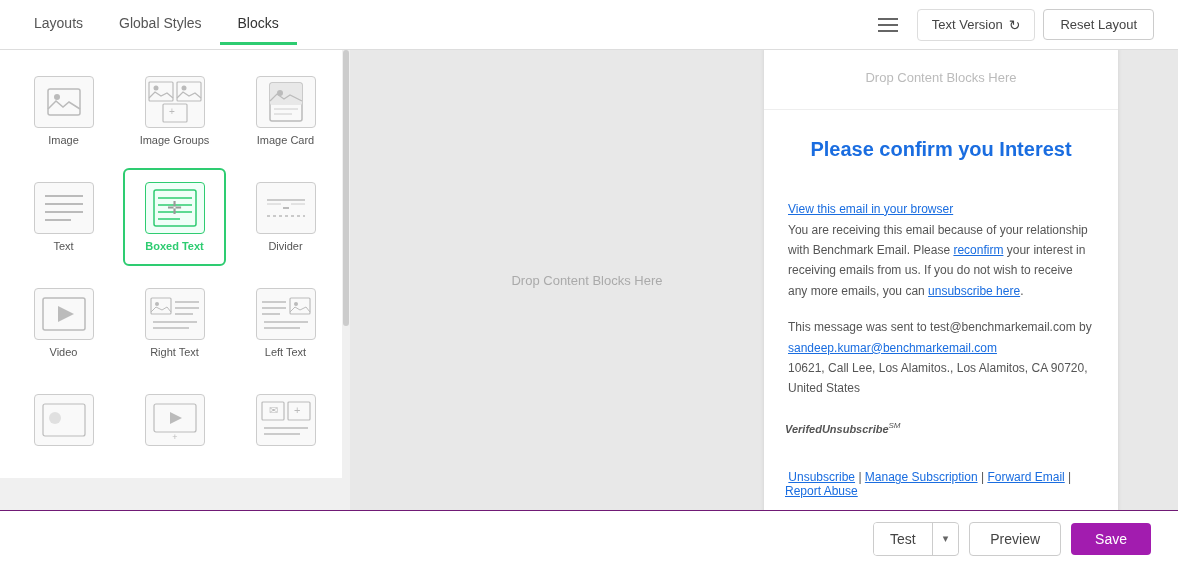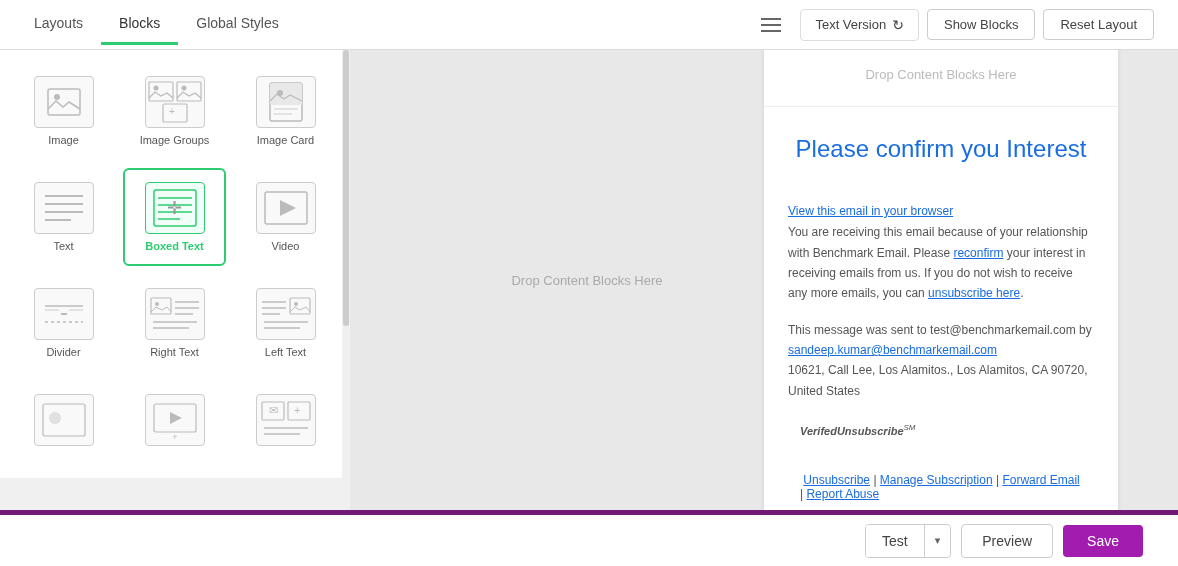--- a/index.html
+++ b/index.html
@@ -75,49 +75,49 @@
       box-shadow: 0 1px 4px rgba(0,0,0,0.1); overflow: hidden;
     }
     .inner-drop-zone {
       padding: 24px; text-align: center; color: #bbb; font-size: 13px;
       border-bottom: 1px solid #eee;
     }
     .email-heading {
       padding: 28px 24px; text-align: center;
     }
     .email-heading h1 {
-      font-size: 24px; font-weight: normal; color: #1a6de0; text-align: center;
+      font-size: 20px; font-weight: bold; color: #1a6de0; text-align: center;
     }
     .email-footer-links {
       padding: 12px 24px 8px;
     }
     .email-footer-links a { color: #1a6de0; font-size: 12px; text-decoration: underline; cursor: pointer; }
     .email-footer-links p { font-size: 12px; color: #555; line-height: 1.7; margin-top: 4px; }
     .email-footer-message {
       padding: 8px 24px 12px;
     }
     .email-footer-message p { font-size: 12px; color: #555; line-height: 1.7; }
     .email-footer-message a { color: #1a6de0; text-decoration: underline; }
     .email-verified {
-      padding: 10px 36px 16px;
+      padding: 10px 21px 16px;
       display: flex; align-items: center; gap: 8px; flex-wrap: wrap;
     }
     .verified-logo {
       font-size: 11px; color: #555; margin-right: 4px; font-style: italic;
     }
     .verified-logo span { font-weight: bold; }
     .footer-links { font-size: 12px; color: #555; margin-top: 28px; }
     .footer-links a { color: #1a6de0; text-decoration: underline; cursor: pointer; }
     .footer-links span { color: #555; }
 
     
     .bottom-bar {
-      height: 56px; background: #fff; border-top: 5px solid #701a75;
+      height: 56px; background: #fff; border-top: 1px solid #701a75;
       display: flex; align-items: center; justify-content: flex-end;
-      padding: 0 35px; gap: 10px; flex-shrink: 0;
+      padding: 0 27px; gap: 10px; flex-shrink: 0;
     }
     .test-btn {
       display: flex; align-items: center; gap: 0; border: 1px solid #ccc;
       border-radius: 4px; overflow: hidden; background: #fff;
     }
     .test-btn-main {
       padding: 8px 16px; font-size: 14px; color: #444; cursor: pointer;
       background: #fff; border: none; border-right: 1px solid #ccc;
     }
     .test-btn-arrow {
@@ -148,38 +148,35 @@
     }
     .left-panel-wrapper { position: relative; width: 350px; flex-shrink: 0; overflow: hidden; }
   </style>
 </head>
 <body>
 
 <div class="top-nav">
   <div class="nav-tab">
     <span>Layouts</span>
   </div>
+  <div class="nav-tab">
+    <span>Global Styles</span>
+  </div>
   <div class="nav-tab active">
     <span>Blocks</span>
-  </div>
-  <div class="nav-tab">
-    <span>Global Styles</span>
   </div>
   <div class="nav-spacer"></div>
   <div class="hamburger-btn">
     <span></span>
     <span></span>
     <span></span>
   </div>
   <button class="text-version-btn">
     <span>Text Version</span>
     <span style="font-size:14px;">↻</span>
-  </button>
-  <button class="show-blocks-btn">
-    <span>Show Blocks</span>
   </button>
   <button class="reset-layout-btn">
     <span>Reset Layout</span>
   </button>
 </div>
 
 <div class="main-area">
 
   <div class="left-panel-wrapper">
     <div class="left-panel">
@@ -248,38 +245,38 @@
               <line x1="6" y1="31" x2="28" y2="31" stroke="#2ecc71" stroke-width="1.5"></line>
             </svg>
             <div class="cursor-move">✛</div>
           </div>
           <span class="block-label">Boxed Text</span>
         </div>
 
         <div class="block-item">
           <div class="block-icon">
             <svg width="46" height="36" viewBox="0 0 46 36">
-              <rect x="2" y="2" width="42" height="32" rx="2" fill="none" stroke="#bbb" stroke-width="1.5"></rect>
-              <polygon points="17,10 17,26 33,18" fill="#bbb"></polygon>
-            </svg>
-          </div>
-          <span class="block-label">Video</span>
-        </div>
-
-        <div class="block-item">
-          <div class="block-icon">
-            <svg width="46" height="36" viewBox="0 0 46 36">
               <line x1="4" y1="10" x2="42" y2="10" stroke="#bbb" stroke-width="1.5"></line>
               <line x1="20" y1="18" x2="26" y2="18" stroke="#bbb" stroke-width="2"></line>
               <line x1="4" y1="14" x2="18" y2="14" stroke="#ccc" stroke-width="1"></line>
               <line x1="28" y1="14" x2="42" y2="14" stroke="#ccc" stroke-width="1"></line>
               <line x1="4" y1="26" x2="42" y2="26" stroke="#bbb" stroke-width="1.5" stroke-dasharray="3,3"></line>
             </svg>
           </div>
           <span class="block-label">Divider</span>
+        </div>
+
+        <div class="block-item">
+          <div class="block-icon">
+            <svg width="46" height="36" viewBox="0 0 46 36">
+              <rect x="2" y="2" width="42" height="32" rx="2" fill="none" stroke="#bbb" stroke-width="1.5"></rect>
+              <polygon points="17,10 17,26 33,18" fill="#bbb"></polygon>
+            </svg>
+          </div>
+          <span class="block-label">Video</span>
         </div>
 
         <div class="block-item">
           <div class="block-icon">
             <svg width="52" height="40" viewBox="0 0 52 40">
               <rect x="2" y="4" width="20" height="16" rx="1" fill="none" stroke="#bbb" stroke-width="1.2"></rect>
               <circle cx="8" cy="10" r="2" fill="#bbb"></circle>
               <polyline points="2,18 7,13 13,16 18,13 22,18" fill="none" stroke="#bbb" stroke-width="1"></polyline>
               <line x1="26" y1="8" x2="50" y2="8" stroke="#bbb" stroke-width="1.5"></line>
               <line x1="26" y1="14" x2="50" y2="14" stroke="#bbb" stroke-width="1.5"></line>

